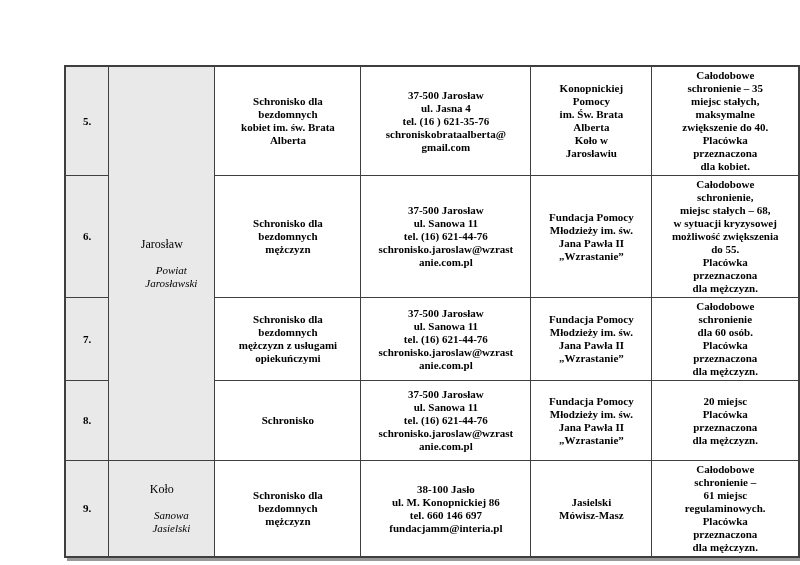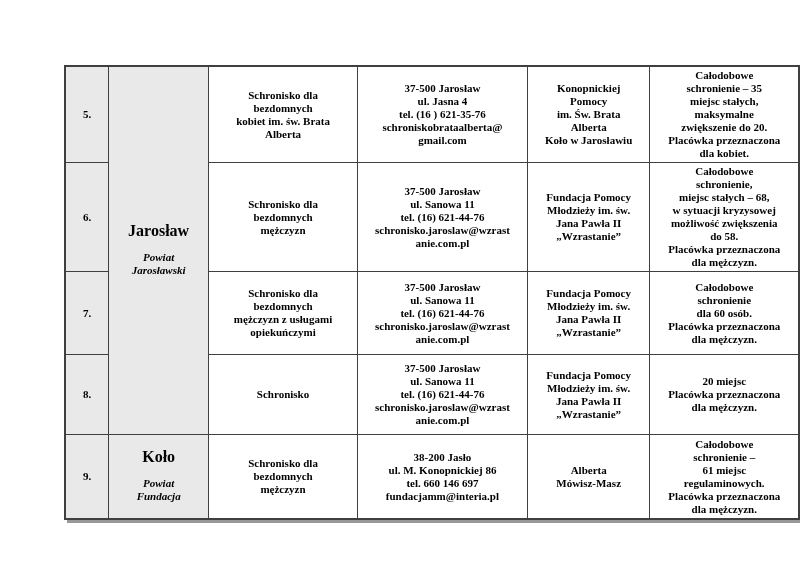--- a/index.html
+++ b/index.html
@@ -25,22 +25,22 @@
     padding:2px 17px;
     white-space:pre-line;
     overflow:hidden;
   }
   td.shade{background:#e9e9e9;}
   tr.r5{height:84px;}
   tr.r6{height:106px;}
   tr.r7{height:83px;}
   tr.r8{height:80px;}
   tr.r9{height:60px;}
-  .city{font-weight:bold;font-size:16px;line-height:14px;}
-  .powiat{font-weight:bold;font-style:italic;font-size:11px;line-height:13px;}
+  .city{font-weight:normal;font-size:12px;line-height:14px;}
+  .powiat{font-weight:normal;font-style:italic;font-size:11px;line-height:13px;margin-left:19px;}
 </style>
 </head>
 <body>
 
 <div class="page">
   <table class="shelters">
     <colgroup>
       <col style="width:27px">
       <col style="width:100px">
       <col style="width:152px">
@@ -60,42 +60,42 @@
         <td>37-500 Jarosław
 ul. Jasna 4
 tel. (16 ) 621-35-76
 schroniskobrataalberta@
 gmail.com</td>
         <td>Konopnickiej Pomocy
 im. Św. Brata Alberta
 Koło w Jarosławiu</td>
         <td>Całodobowe schronienie – 35
 miejsc stałych, maksymalne
-zwiększenie do 20.
+zwiększenie do 40.
 Placówka przeznaczona
 dla kobiet.</td>
       </tr>
       <tr class="r6">
         <td class="shade">6.</td>
         <td>Schronisko dla bezdomnych
 mężczyzn</td>
         <td>37-500 Jarosław
 ul. Sanowa 11
 tel. (16) 621-44-76
 schronisko.jaroslaw@wzrast
 anie.com.pl</td>
         <td>Fundacja Pomocy
 Młodzieży im. św.
 Jana Pawła II
 „Wzrastanie”</td>
         <td>Całodobowe schronienie,
 miejsc stałych – 68,
 w sytuacji kryzysowej
 możliwość zwiększenia
-do 58.
+do 55.
 Placówka przeznaczona
 dla mężczyzn.</td>
       </tr>
       <tr class="r7">
         <td class="shade">7.</td>
         <td>Schronisko dla bezdomnych
 mężczyzn z usługami
 opiekuńczymi</td>
         <td>37-500 Jarosław
 ul. Sanowa 11
@@ -124,29 +124,29 @@
 Jana Pawła II
 „Wzrastanie”</td>
         <td>20 miejsc
 Placówka przeznaczona
 dla mężczyzn.</td>
       </tr>
       <tr class="r9">
         <td class="shade">9.</td>
         <td class="shade">
           <div class="city">Koło</div>
-          <div class="powiat">Powiat Fundacja</div>
+          <div class="powiat">Sanowa Jasielski</div>
         </td>
         <td>Schronisko dla bezdomnych
 mężczyzn</td>
-        <td>38-200 Jasło
+        <td>38-100 Jasło
 ul. M. Konopnickiej 86
 tel. 660 146 697
 fundacjamm@interia.pl</td>
-        <td>Alberta
+        <td>Jasielski
 Mówisz-Masz</td>
         <td>Całodobowe schronienie –
 61 miejsc regulaminowych.
 Placówka przeznaczona
 dla mężczyzn.</td>
       </tr>
     </tbody>
   </table>
 </div>
 

